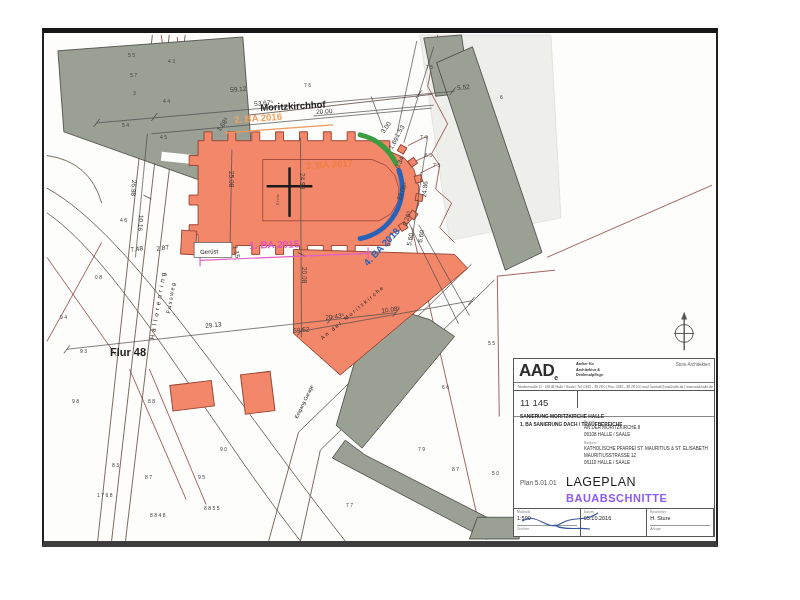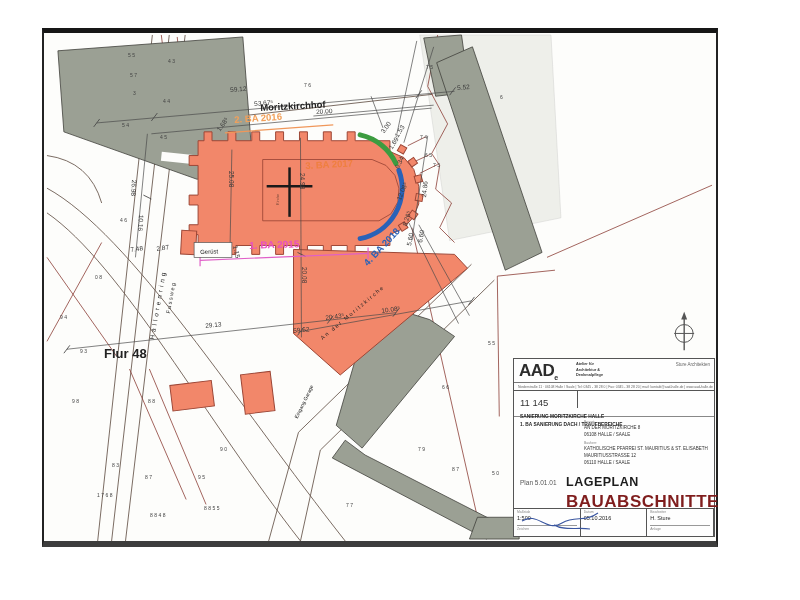--- a/index.html
+++ b/index.html
@@ -26,22 +26,22 @@
     white-space:nowrap;overflow:hidden;}
   .tb-proj{height:26px;border-bottom:0.5px solid #888;display:flex;flex-direction:column;}
   .tb-projno{width:64px;border-right:0.8px solid #555;font-size:9.5px;color:#333;padding:6px 0 0 6px;box-sizing:border-box;}
   .tb-projtitle{flex:1;padding:5px 0 0 6px;font-size:4.8px;font-weight:bold;line-height:1.7;color:#222;}
   .tb-mid{height:56px;position:relative;font-size:4.5px;line-height:1.5;}
   .tb-mid .cap{color:#888;font-size:3.4px;}
   .tb-bauort{position:absolute;left:70px;top:3px;}
   .tb-bauherr{position:absolute;left:70px;top:24px;}
   .tb-plan{height:36px;position:relative;border-bottom:0.8px solid #555;}
   .tb-planno{position:absolute;left:6px;top:6px;font-size:6.5px;color:#555;}
-  .tb-t1{position:absolute;left:52px;top:2px;font-size:12.5px;font-weight:bold;color:#1d1d1d;letter-spacing:0.5px;}
-  .tb-t2{position:absolute;left:52px;top:19px;font-size:17px;font-weight:bold;color:#7f1d1d;letter-spacing:0.5px;}
+  .tb-t1{position:absolute;left:52px;top:2px;font-size:12.5px;font-weight:normal;color:#1d1d1d;letter-spacing:0.5px;}
+  .tb-t2{position:absolute;left:52px;top:19px;font-size:11px;font-weight:bold;color:#8b5cf6;letter-spacing:0.5px;}
   .tb-foot{height:27px;display:flex;position:relative;}
   .tb-cell{box-sizing:border-box;border-right:0.8px solid #555;padding:1px 3px;flex:1;}
   .tb-cell:last-child{border-right:none;}
   .tb-cell .cap{display:block;color:#888;font-size:3.4px;}
   .tb-cell .val{display:block;color:#222;font-size:5.5px;margin-top:1px;}
   .tb-cell .cap2{display:block;color:#888;font-size:3.4px;margin-top:4px;border-top:0.5px solid #999;padding-top:1px;}
   
   .caption{position:absolute;font-size:17.5px;color:#2e2e2e;font-weight:500;}
 </style>
 </head>
@@ -173,21 +173,21 @@
 
       <path d="M658,16 C670,8 678,26 690,16 C696,11 702,20 708,14" stroke="#7a8fc0" stroke-width="1" fill="none" opacity="0.8"></path>
     </svg>
 
     <span class="lbl b" style="left:216px;top:70px;font-size:9.5px;transform:rotate(-3deg);">Moritzkirchhof</span>
     <span class="lbl b" style="left:190px;top:82px;font-size:9.5px;color:#f2a05a;transform:rotate(-4deg);">2. BA 2016</span>
     <span class="lbl b" style="left:261px;top:128px;font-size:9.5px;color:#ef7f3f;transform:rotate(-3deg);">3. BA 2017</span>
     <span class="lbl b" style="left:205px;top:208px;font-size:10px;color:#e84fc3;transform:rotate(-2deg);">1. BA 2015</span>
     <span class="lbl b" style="left:318px;top:228px;font-size:9.5px;color:#2a62b8;transform:rotate(-47deg);">4. BA 2018</span>
     <span class="lbl" style="left:156px;top:216px;font-size:6px;transform:rotate(-2deg);">Gerüst</span>
-    <span class="lbl b" style="left:60px;top:314px;font-size:13px;text-align:center;">Flur 48</span>
+    <span class="lbl b" style="left:66px;top:314px;font-size:11px;text-align:center;">Flur 48</span>
     <span class="lbl" style="left:105px;top:306px;font-size:6.5px;letter-spacing:3px;transform:rotate(-80deg);">Hallorenring</span>
     <span class="lbl" style="left:122px;top:280px;font-size:5.5px;letter-spacing:1.5px;transform:rotate(-80deg);">Fussweg</span>
     <span class="lbl" style="left:276px;top:304px;font-size:5.5px;letter-spacing:1.8px;transform:rotate(-40deg);">An der Moritzkirche</span>
     <span class="lbl" style="left:250px;top:384px;font-size:5px;transform:rotate(-64deg);">Eingang Garage</span>
     <span class="lbl" style="left:232px;top:172px;font-size:4px;transform:rotate(-90deg);color:#7a4a3a;">Kirche</span>
 
     <span class="lbl dim" style="left:186px;top:54px;transform:rotate(-4deg);">59.12</span>
     <span class="lbl dim" style="left:413px;top:52px;transform:rotate(-4deg);">5.52</span>
     <span class="lbl dim" style="left:210px;top:68px;transform:rotate(-4deg);">53.67⁵</span>
     <span class="lbl dim" style="left:272px;top:76px;transform:rotate(-3deg);">20.00</span>

